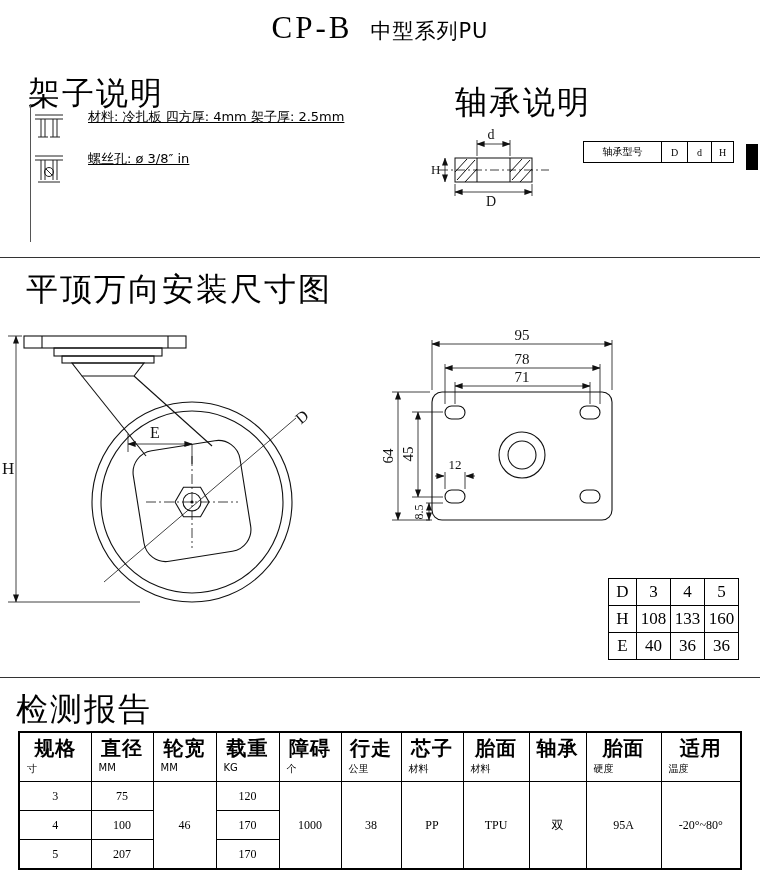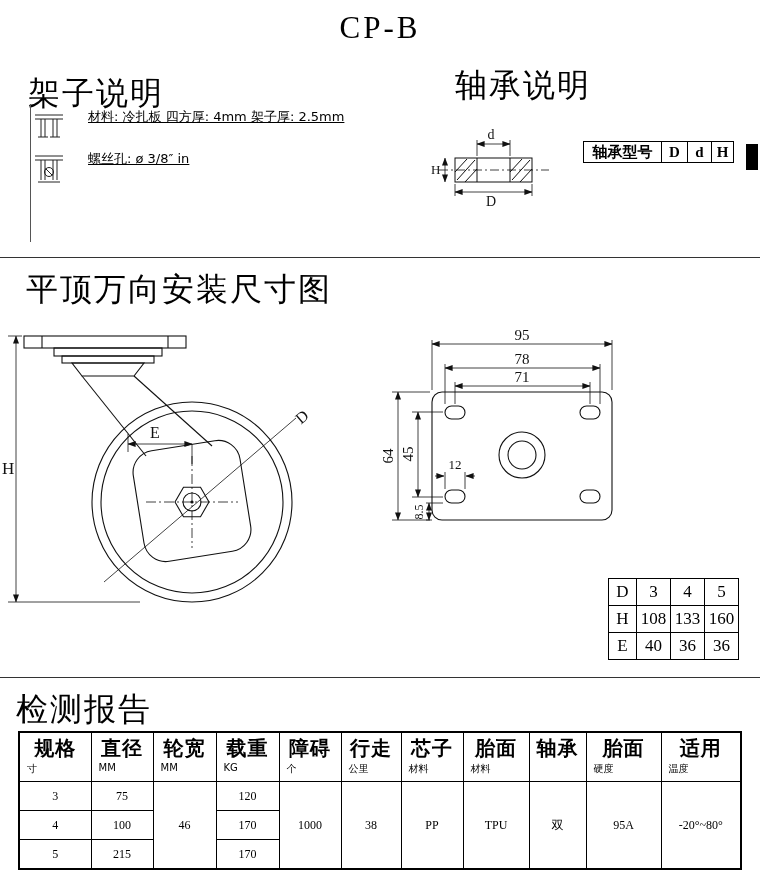--- a/index.html
+++ b/index.html
@@ -17,21 +17,21 @@
   #title-sub{font-size:21px;letter-spacing:1px;}
 
   
   .frame-row{position:absolute;left:32px;display:flex;align-items:flex-start;gap:22px;text-decoration:underline;}
   .frame-row .txt{font-size:13px;white-space:nowrap;}
 
   
   table{border-collapse:collapse;}
   .btable{position:absolute;border:1.5px solid #000;table-layout:fixed;}
   .btable td{border:1px solid #000;text-align:center;padding:0;}
-  .btable .hd{font-size:15px;height:20px;font-weight:bold;}
+  .btable .hd{font-size:10px;height:20px;}
   .btable .vl{font-family:"Liberation Serif",serif;font-size:15px;height:22px;}
 
   .dhe{position:absolute;border:1.5px solid #000;table-layout:fixed;}
   .dhe td{border:1px solid #000;text-align:center;padding:0;height:26px;
           font-family:"Liberation Serif",serif;font-size:17px;}
 
   
   .rtable{position:absolute;border:2px solid #000;table-layout:fixed;width:722px;}
   .rtable th,.rtable td{border:1px solid #000;padding:0;text-align:center;}
   .rtable th{height:48px;font-weight:600;vertical-align:top;}
@@ -41,20 +41,21 @@
   .cjk-cell{font-family:"DejaVu Sans",sans-serif;}
   #edge-mark{position:absolute;background:#000;}
 </style>
 </head>
 <body>
 
 <div id="page">
 
   <div id="titlebar">
     <span id="title-main">CP-B</span>
+    <span id="title-sub">中型系列PU</span>
   </div>
 
   <div class="abs heading" style="left:28px;top:72px;">架子说明</div>
   <div class="abs" style="left:30px;top:104px;width:1px;height:138px;background:#555;"></div>
 
   <div class="frame-row" style="top:108px;">
     <svg width="34" height="36">
       <g stroke="#222" fill="none" stroke-width="1">
         <line x1="3" y1="7" x2="31" y2="7"></line>
           <line x1="3" y1="11" x2="31" y2="11"></line>
@@ -80,21 +81,21 @@
           <line x1="25" y1="10" x2="25" y2="30"></line>
         <circle cx="17" cy="22" r="4.5"></circle>
         <line x1="13.5" y1="18.5" x2="20.5" y2="25.5"></line>
         <line x1="6" y1="32" x2="28" y2="32"></line>
       </g>
     </svg>
     <span class="txt">螺丝孔: ø 3/8″ in</span>
   </div>
 
 
-  <div class="abs heading" style="left:455px;top:64px;">轴承说明</div>
+  <div class="abs heading" style="left:455px;top:81px;">轴承说明</div>
 
   <svg class="abs" style="left:425px;top:126px;" width="140" height="84" viewBox="0 0 140 84">
     <defs>
       <marker id="a3" viewBox="0 0 8 6" markerWidth="8" markerHeight="6" refX="7.6" refY="3" orient="auto-start-reverse" markerUnits="userSpaceOnUse">
         <path d="M0,0L8,3L0,6z" fill="#111"></path>
       </marker>
     </defs>
     <g stroke="#111" fill="none" stroke-width="1">
       <rect x="30" y="32" width="77" height="24"></rect>
       <line x1="52" y1="32" x2="52" y2="56"></line>
@@ -342,19 +343,19 @@
       <td rowspan="3">95A</td>
       <td rowspan="3">-20°~80°</td>
     </tr>
     <tr>
       <td>4</td>
       <td>100</td>
       <td>170</td>
     </tr>
     <tr>
       <td>5</td>
-      <td>215</td>
+      <td>207</td>
       <td>170</td>
     </tr>
   </tbody>
     </table>
 
 </div>
 
 </body></html>

